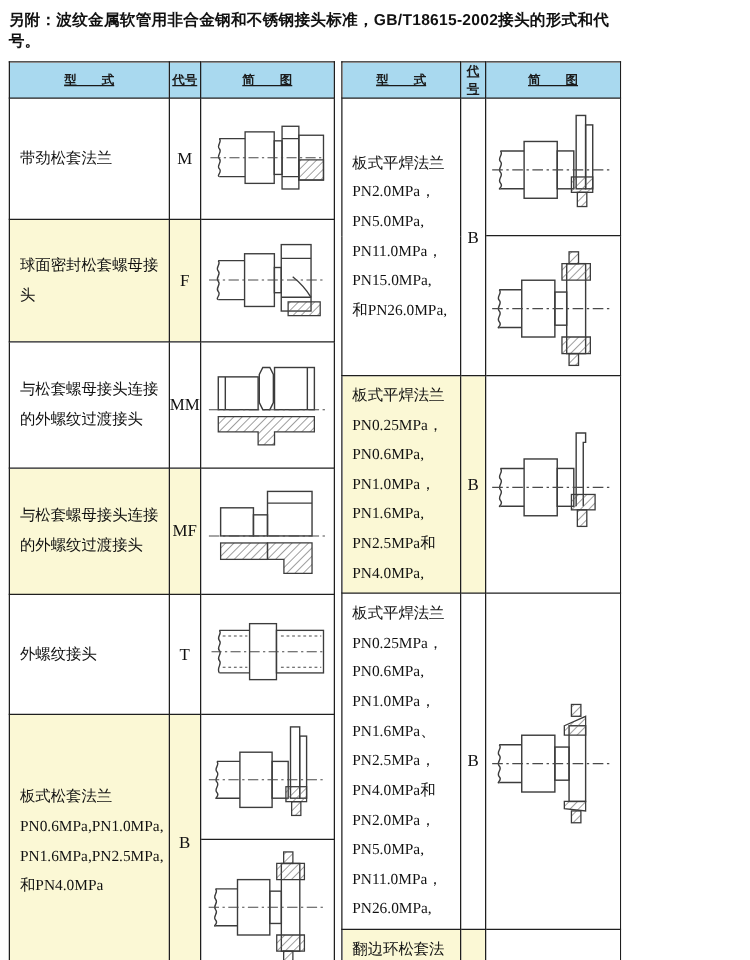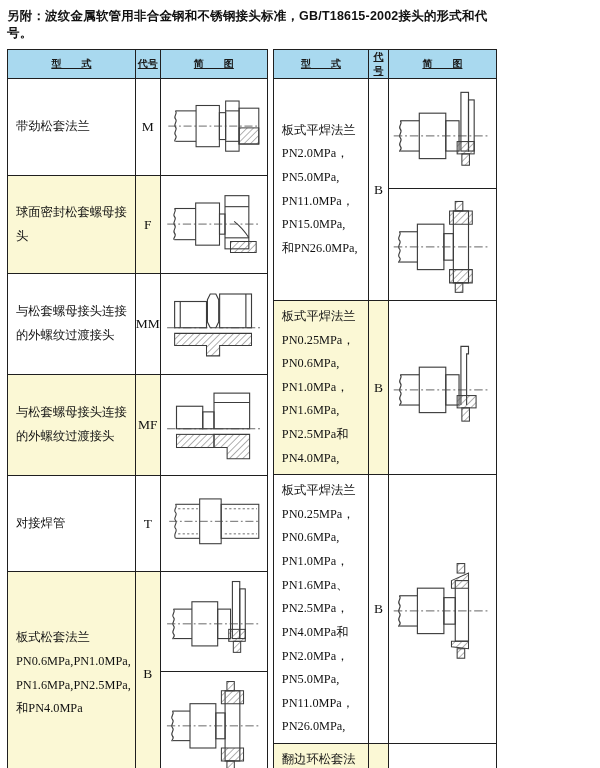--- a/index.html
+++ b/index.html
@@ -119,21 +119,21 @@
             <rect class="ln" x="56" y="14" width="38" height="38"></rect>
             <line class="ln" x1="56" y1="24" x2="94" y2="24"></line>
             <rect class="ht" x="16" y="58" width="40" height="14"></rect>
             <path class="ht" d="M56 58 L94 58 L94 84 L70 84 L70 72 L56 72 Z"></path>
             <line class="cl" x1="6" y1="52" x2="106" y2="52"></line>
           </svg>
         </td>
       </tr>
 
       <tr style="height:96px">
-        <td class="type">对接焊管</td>
+        <td class="type">外螺纹接头</td>
         <td class="code">T</td>
         <td class="diag">
           <svg class="fig" width="106" height="86" viewBox="0 0 112 96">
             <path class="ln" d="M13 26 c3 3 -3 6 0 9 c3 3 -3 6 0 9 c3 3 -3 6 0 9 c3 3 -3 6 0 11"></path>
             <line class="ln" x1="13" y1="26" x2="40" y2="26"></line>
                 <line class="ln" x1="13" y1="64" x2="40" y2="64"></line>
             <line class="dsh" x1="16" y1="31" x2="38" y2="31"></line>
                 <line class="dsh" x1="16" y1="59" x2="38" y2="59"></line>
             <rect class="ln" x="40" y="20" width="24" height="50"></rect>
             <rect class="ln" x="64" y="26" width="42" height="38"></rect>

